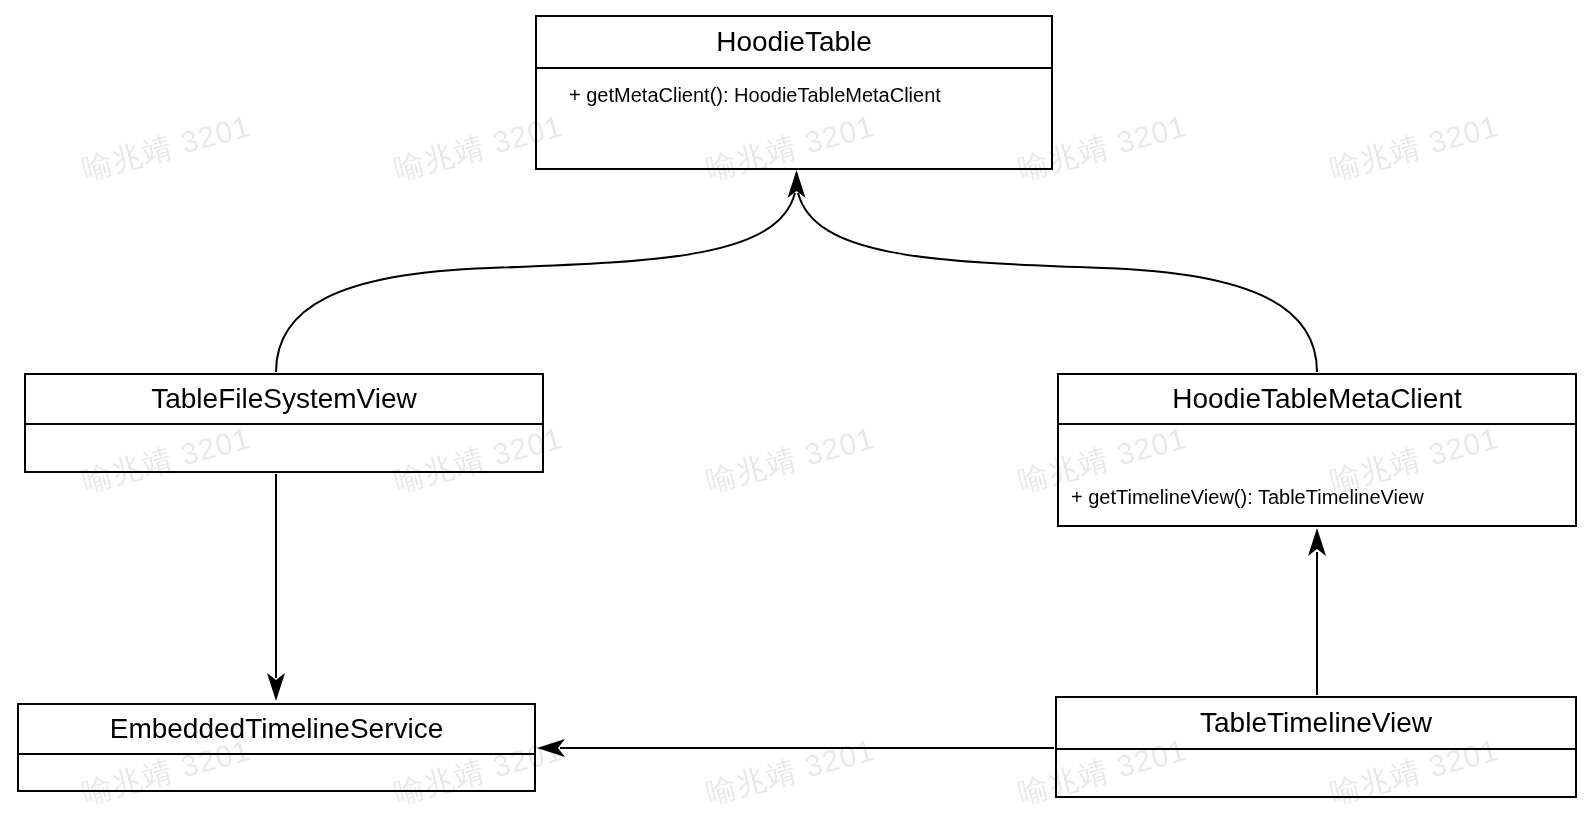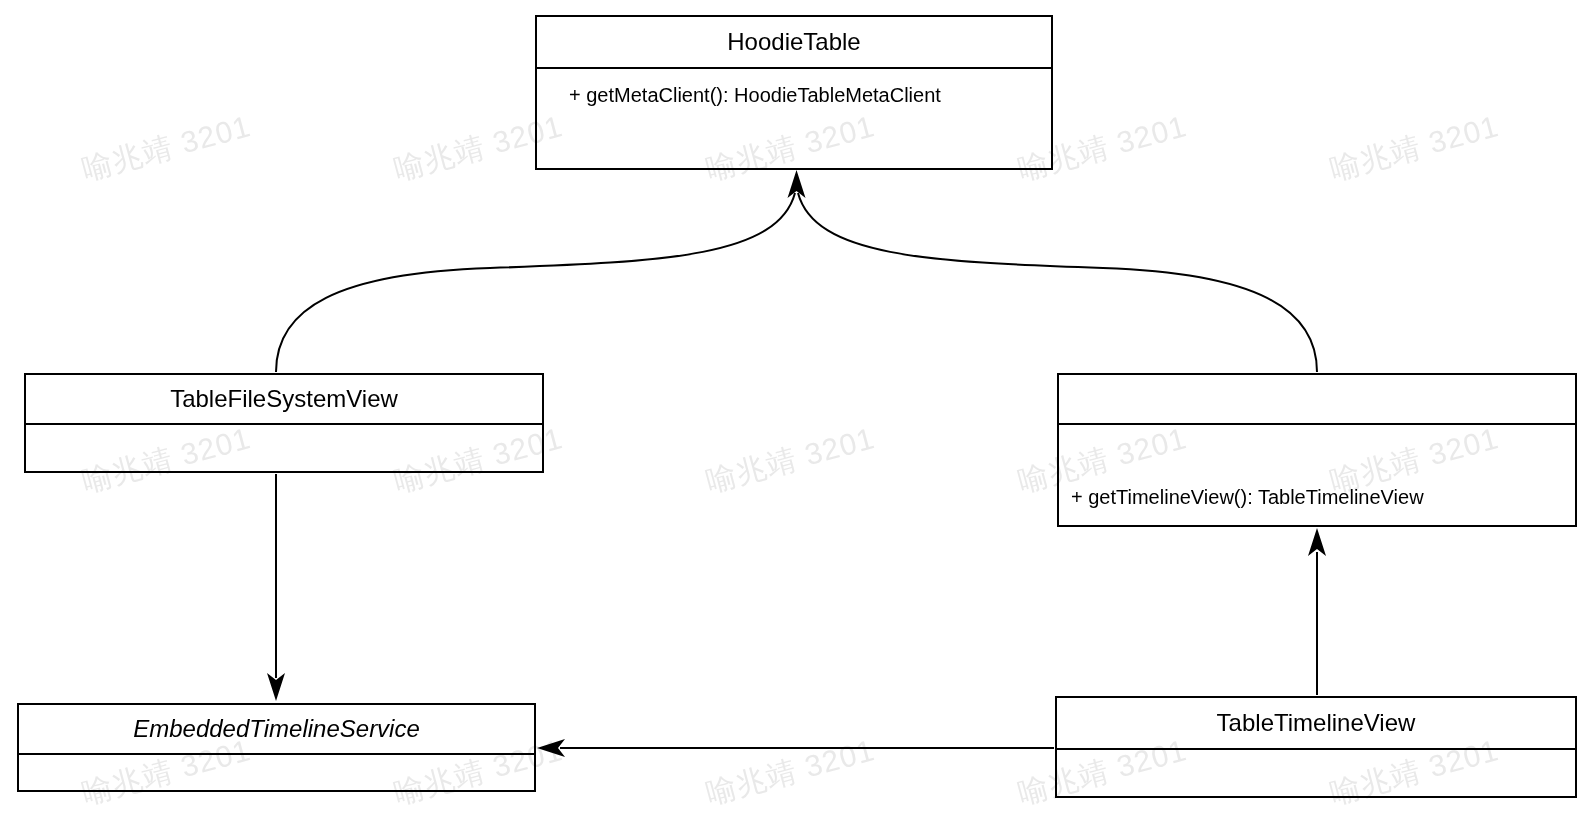--- a/index.html
+++ b/index.html
@@ -28,21 +28,21 @@
   .uml{
     position:absolute;
     border:2px solid #000;
     background:transparent;
     box-sizing:border-box;
     z-index:3;
   }
   .uml .title{
     position:absolute;left:0;right:0;top:0;
     text-align:center;
-    font-size:24px;
+    font-size:28px;
     white-space:nowrap;
     overflow:visible;
   }
   .uml .divider{
     position:absolute;left:-1px;right:-1px;
     border-top:2px solid #000;
     height:0;
   }
   .uml .method{
     position:absolute;left:12px;
@@ -61,21 +61,21 @@
   #box-table-file-system-view .title   {height:48px;line-height:48px;}
   #box-table-file-system-view .divider {top:48px;}
 
   #box-hoodie-table-meta-client          {left:1057px;top:373px;width:520px;height:154px;}
   #box-hoodie-table-meta-client .title   {height:48px;line-height:48px;}
   #box-hoodie-table-meta-client .divider {top:48px;}
   #box-hoodie-table-meta-client .m0      {top:57px;}
   #box-hoodie-table-meta-client .m1      {top:108px;}
 
   #box-embedded-timeline-service          {left:17px;top:703px;width:519px;height:89px;}
-  #box-embedded-timeline-service .title   {height:48px;line-height:48px;font-style:italic;}
+  #box-embedded-timeline-service .title   {height:48px;line-height:48px;}
   #box-embedded-timeline-service .divider {top:48px;}
 
   #box-table-timeline-view          {left:1055px;top:696px;width:522px;height:102px;}
   #box-table-timeline-view .title   {height:50px;line-height:50px;}
   #box-table-timeline-view .divider {top:50px;}
 
   .edge{stroke:#000;stroke-width:2;fill:none;}
   .head{fill:#000;stroke:none;}
 </style>
 </head>
@@ -121,20 +121,21 @@
   <div class="divider"></div>
   <div class="method m0">+ getMetaClient(): HoodieTableMetaClient</div>
 </div>
 
 <div class="uml" id="box-table-file-system-view">
   <div class="title">TableFileSystemView</div>
   <div class="divider"></div>
 </div>
 
 <div class="uml" id="box-hoodie-table-meta-client">
+  <div class="title">HoodieTableMetaClient</div>
   <div class="divider"></div>
   <div class="method m1">+ getTimelineView(): TableTimelineView</div>
 </div>
 
 <div class="uml" id="box-embedded-timeline-service">
   <div class="title">EmbeddedTimelineService</div>
   <div class="divider"></div>
 </div>
 
 <div class="uml" id="box-table-timeline-view">

